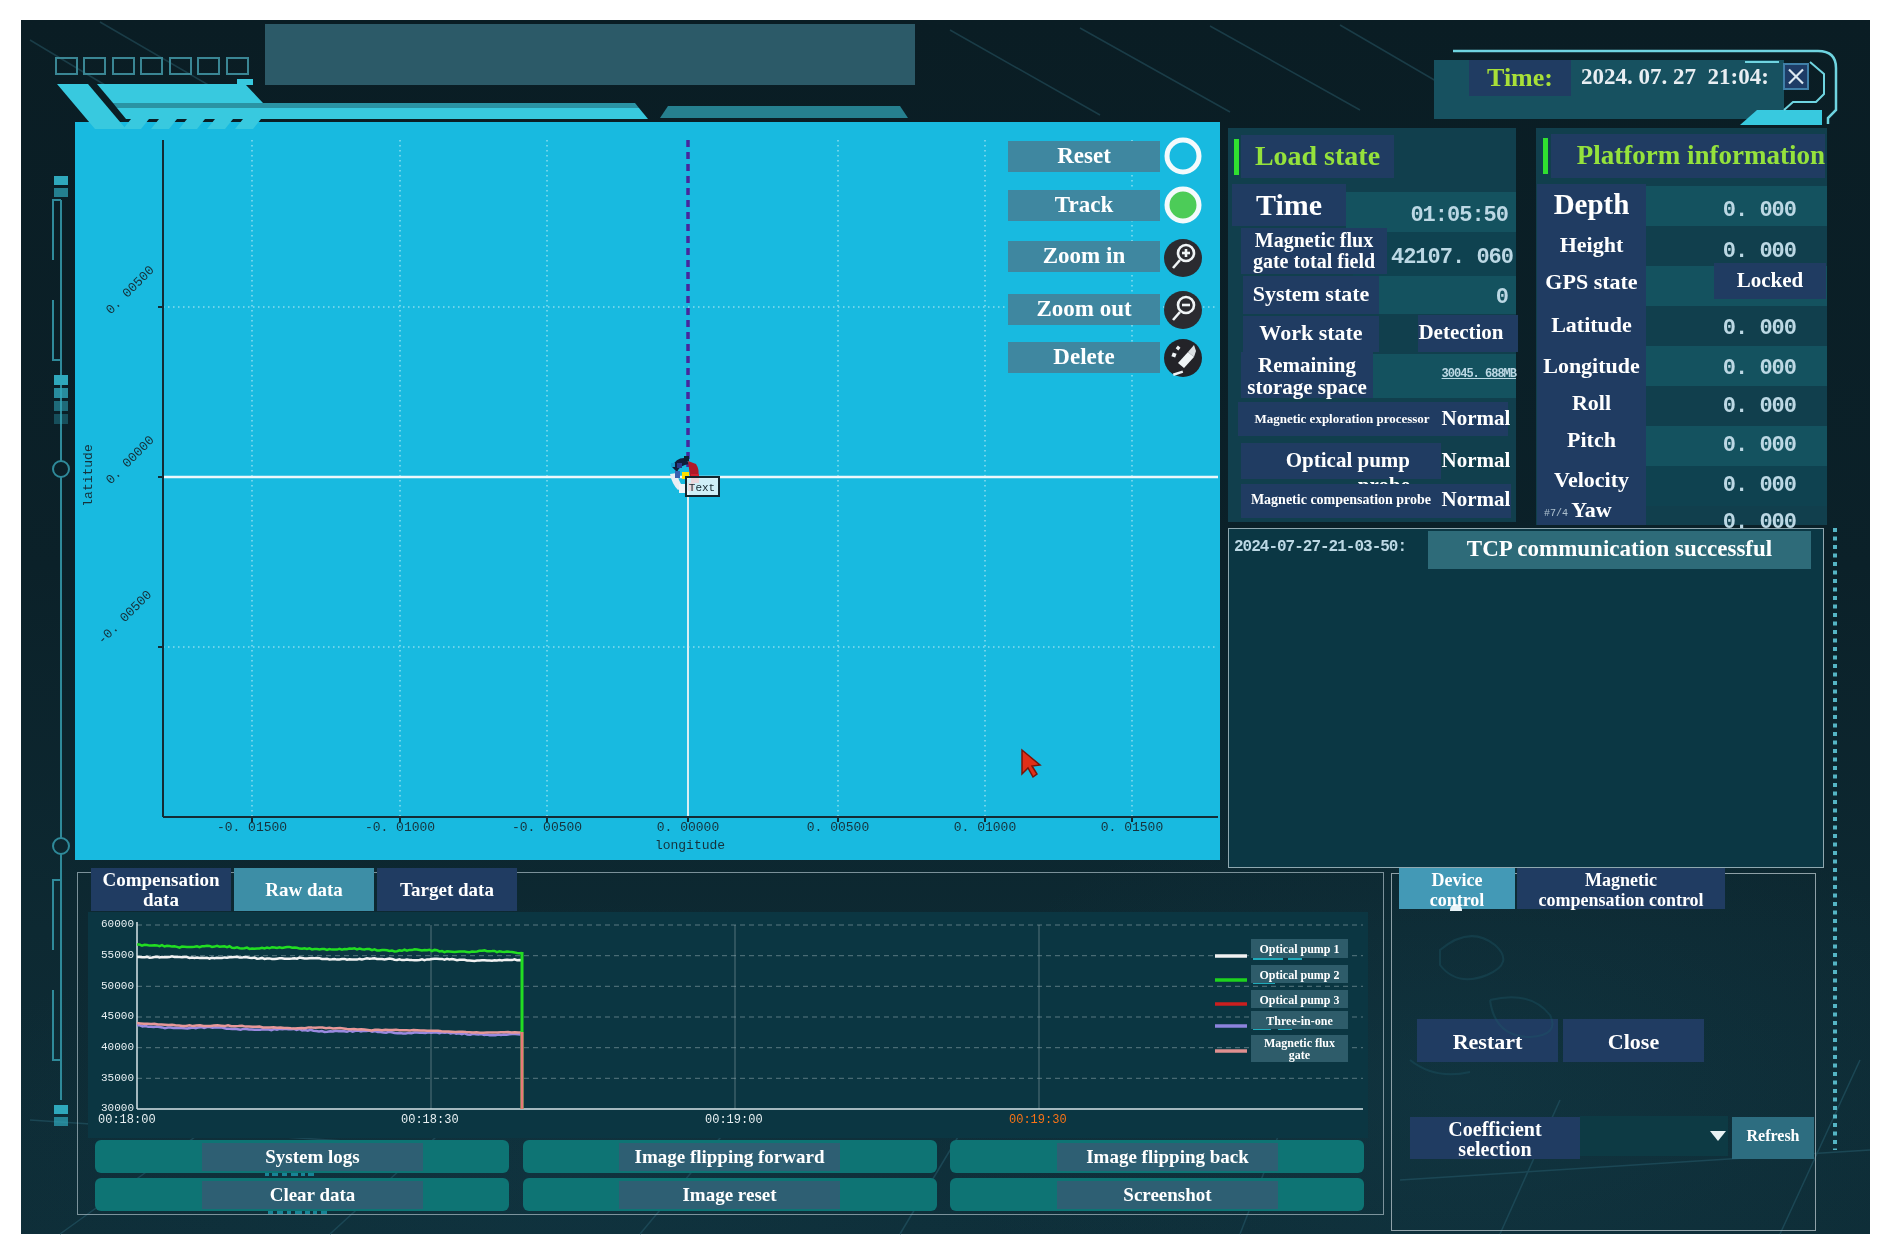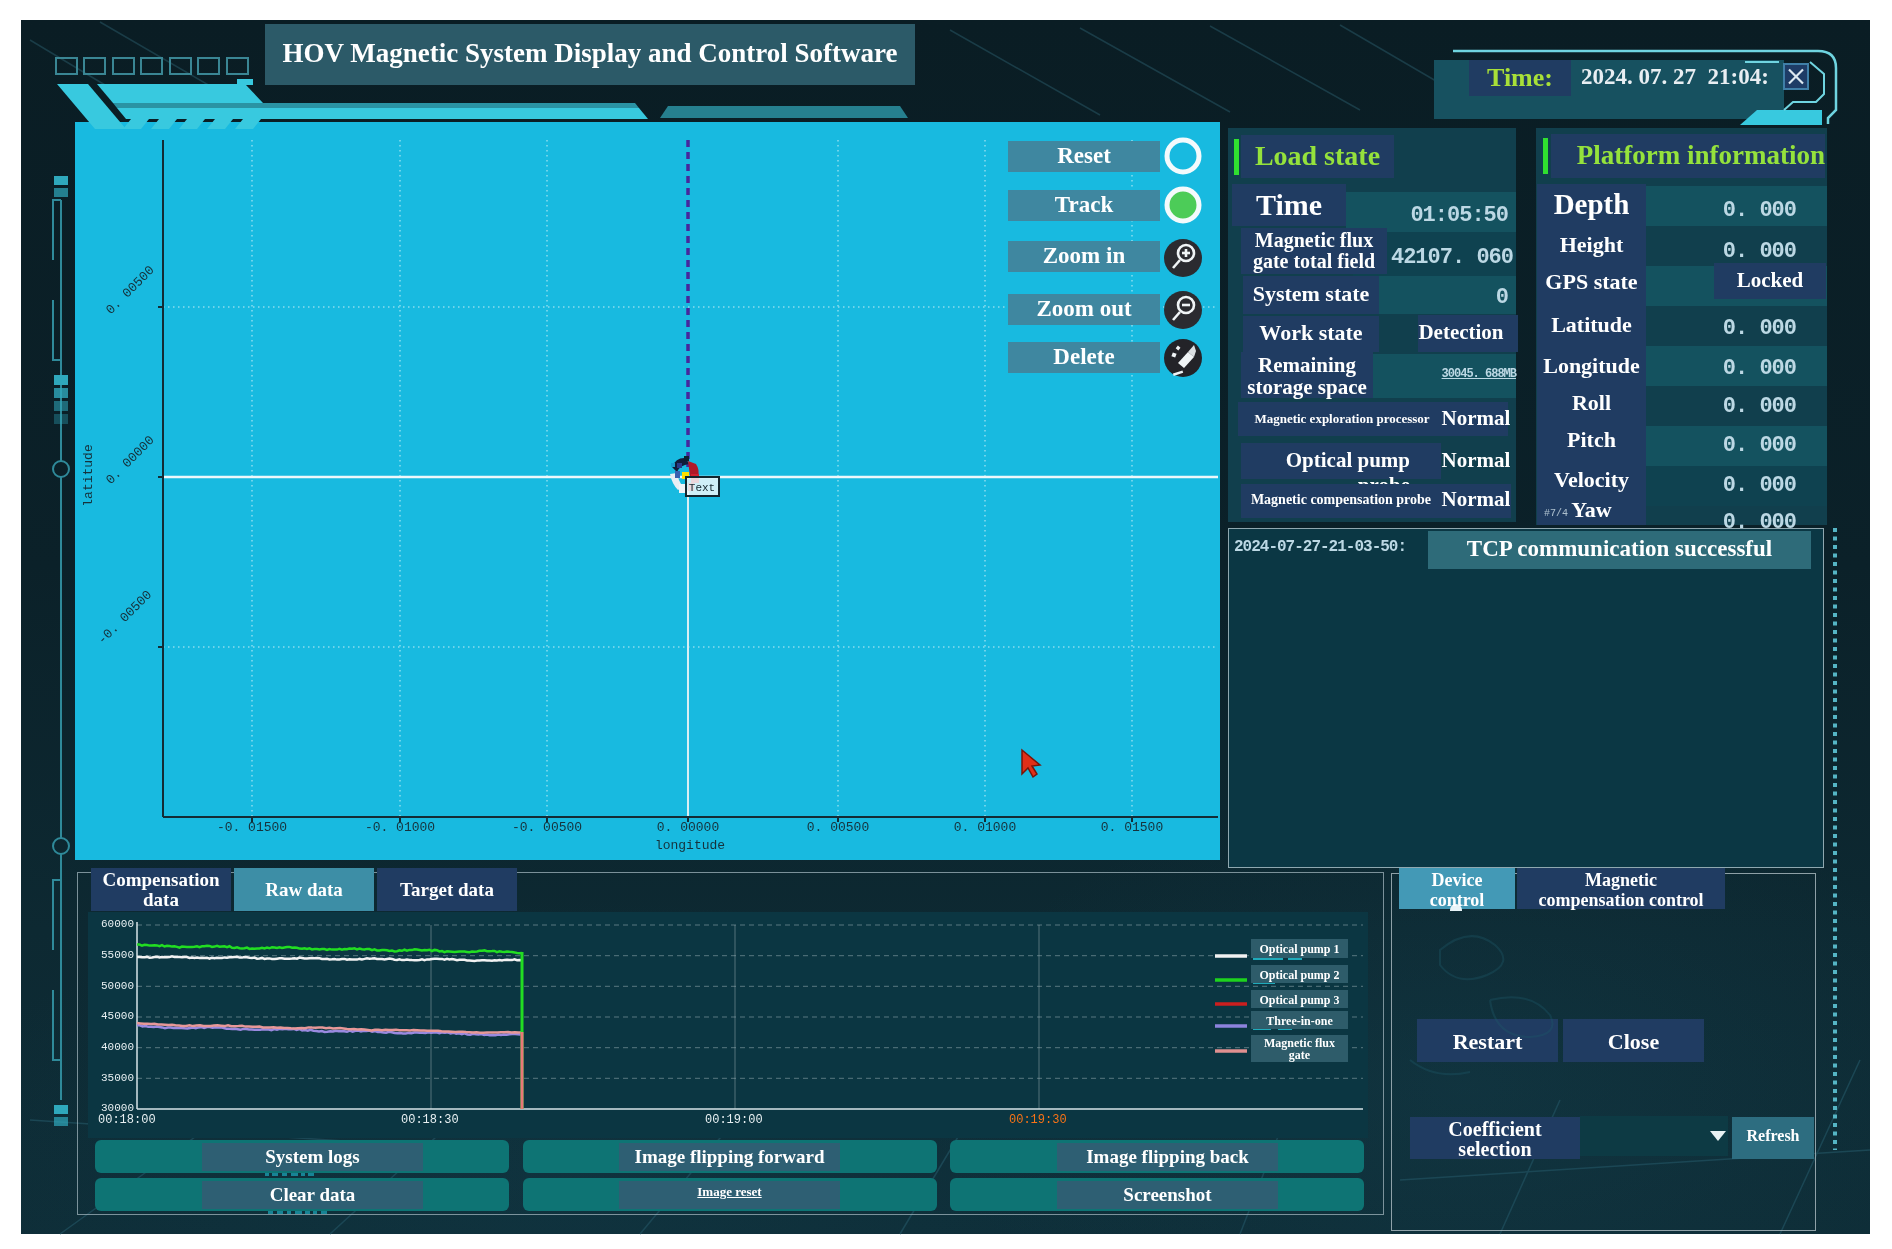--- a/index.html
+++ b/index.html
@@ -89,21 +89,20 @@
     <path d="M1745,62 L1779,62"></path>
     <path d="M1810,62 L1824,74 L1824,94 L1816,102 L1793,102 L1784,110"></path>
   </g>
 
   <g stroke="#55b5c5" stroke-width="4" stroke-dasharray="4,4.5">
     <line x1="1835" y1="528" x2="1835" y2="1150"></line>
   </g>
 </svg>
 
 <div class="abs" style="left:265px;top:24px;width:650px;height:61px;background:#2c5a68;"></div>
-<div class="abs serif" style="left:265px;top:38px;width:650px;text-align:center;font-size:27px;">HOV Magnetic System Display and Control Software</div>
 
 <div class="abs navy" style="left:1469px;top:60px;width:102px;height:36px;"></div>
 <div class="abs serif" style="left:1469px;top:63px;width:102px;text-align:center;font-size:26px;color:#a8e038;">Time:</div>
 <div class="abs serif" style="left:1581px;top:64px;width:196px;font-size:23px;color:#e8eef2;white-space:nowrap;">2024. 07. 27&nbsp; 21:04:</div>
 <div class="abs" style="left:1783px;top:63px;width:26px;height:27px;background:#1e3c66;border:2px solid #3f7fa8;"></div>
 <svg class="abs" style="left:1787px;top:67px;" width="18" height="19" viewBox="0 0 18 19">
       <g stroke="#dce8f0" stroke-width="2.2">
         <line x1="2" y1="2.5" x2="16" y2="16.5"></line>
         <line x1="16" y1="2.5" x2="2" y2="16.5"></line>
       </g>
@@ -377,21 +376,21 @@
 <div class="abs serif" style="left:619px;top:1146px;width:221px;text-align:center;font-size:19px;">Image flipping forward</div>
 <div class="abs" style="left:950px;top:1140px;width:414px;height:33px;background:#0e7474;border-radius:6px;"></div>
 <div class="abs" style="left:1057px;top:1143px;width:221px;height:28px;background:#2e5f73;"></div>
 <div class="abs serif" style="left:1057px;top:1146px;width:221px;text-align:center;font-size:19px;">Image flipping back</div>
 
 <div class="abs" style="left:95px;top:1178px;width:414px;height:33px;background:#0e7474;border-radius:6px;"></div>
 <div class="abs" style="left:202px;top:1181px;width:221px;height:28px;background:#2e5f73;"></div>
 <div class="abs serif" style="left:202px;top:1184px;width:221px;text-align:center;font-size:19px;">Clear data</div>
 <div class="abs" style="left:523px;top:1178px;width:414px;height:33px;background:#0e7474;border-radius:6px;"></div>
 <div class="abs" style="left:619px;top:1181px;width:221px;height:28px;background:#2e5f73;"></div>
-<div class="abs serif" style="left:619px;top:1184px;width:221px;text-align:center;font-size:13px;text-decoration:underline;">Image reset</div>
+<div class="abs serif" style="left:619px;top:1184px;width:221px;text-align:center;font-size:19px;">Image reset</div>
 <div class="abs" style="left:950px;top:1178px;width:414px;height:33px;background:#0e7474;border-radius:6px;"></div>
 <div class="abs" style="left:1057px;top:1181px;width:221px;height:28px;background:#2e5f73;"></div>
 <div class="abs serif" style="left:1057px;top:1184px;width:221px;text-align:center;font-size:19px;">Screenshot</div>
 
 <div class="abs" style="left:1391px;top:873px;width:425px;height:358px;border:1px solid rgba(175,190,196,0.8);"></div>
 <div class="abs" style="left:1399px;top:868px;width:116px;height:41px;background:#4399b6;"></div>
     <div class="abs" style="left:1450px;top:904px;width:12px;height:7px;background:#e8f4f8;border-radius:6px 6px 0 0;"></div>
 <div class="abs serif" style="left:1399px;top:870px;width:116px;text-align:center;font-size:18px;line-height:20px;">Device<br>control</div>
 <div class="abs navy" style="left:1517px;top:868px;width:208px;height:41px;"></div>
 <div class="abs serif" style="left:1517px;top:870px;width:208px;text-align:center;font-size:18px;line-height:20px;">Magnetic<br>compensation control</div>

